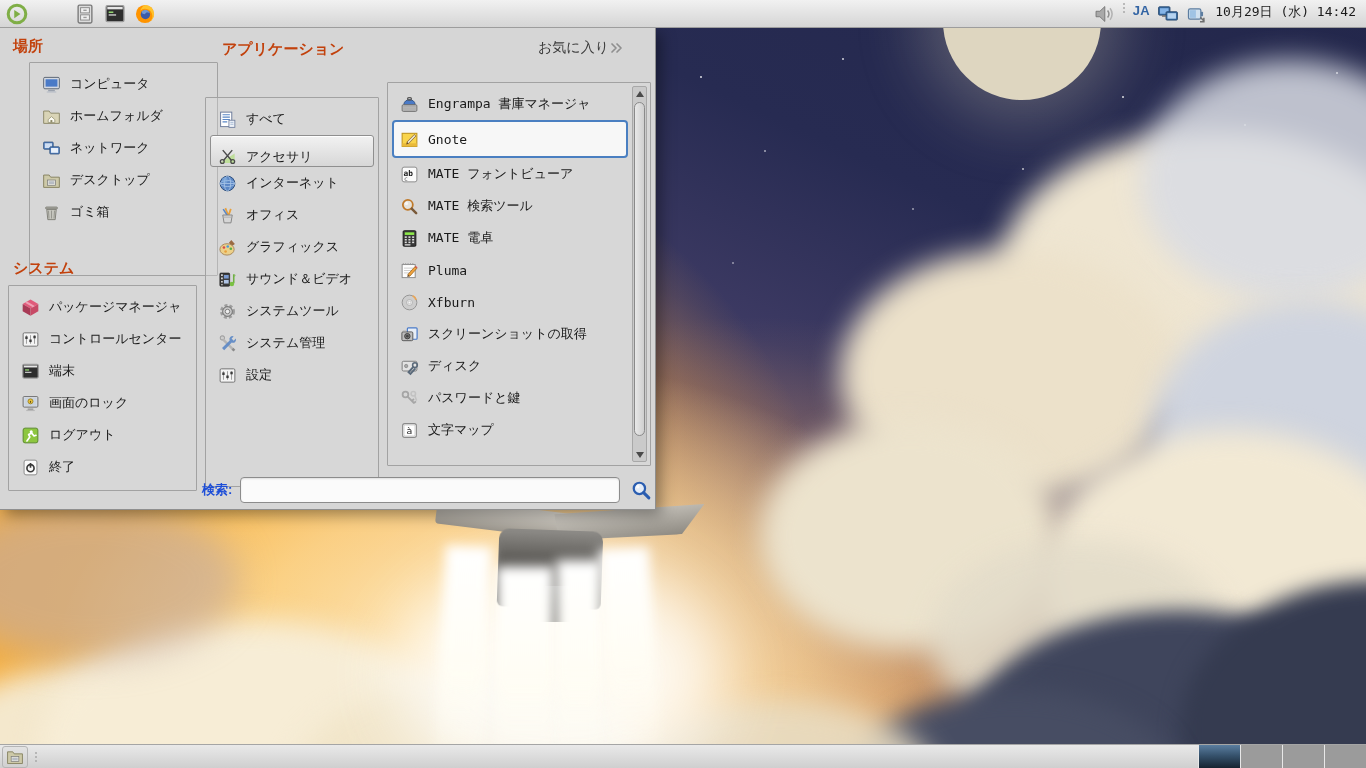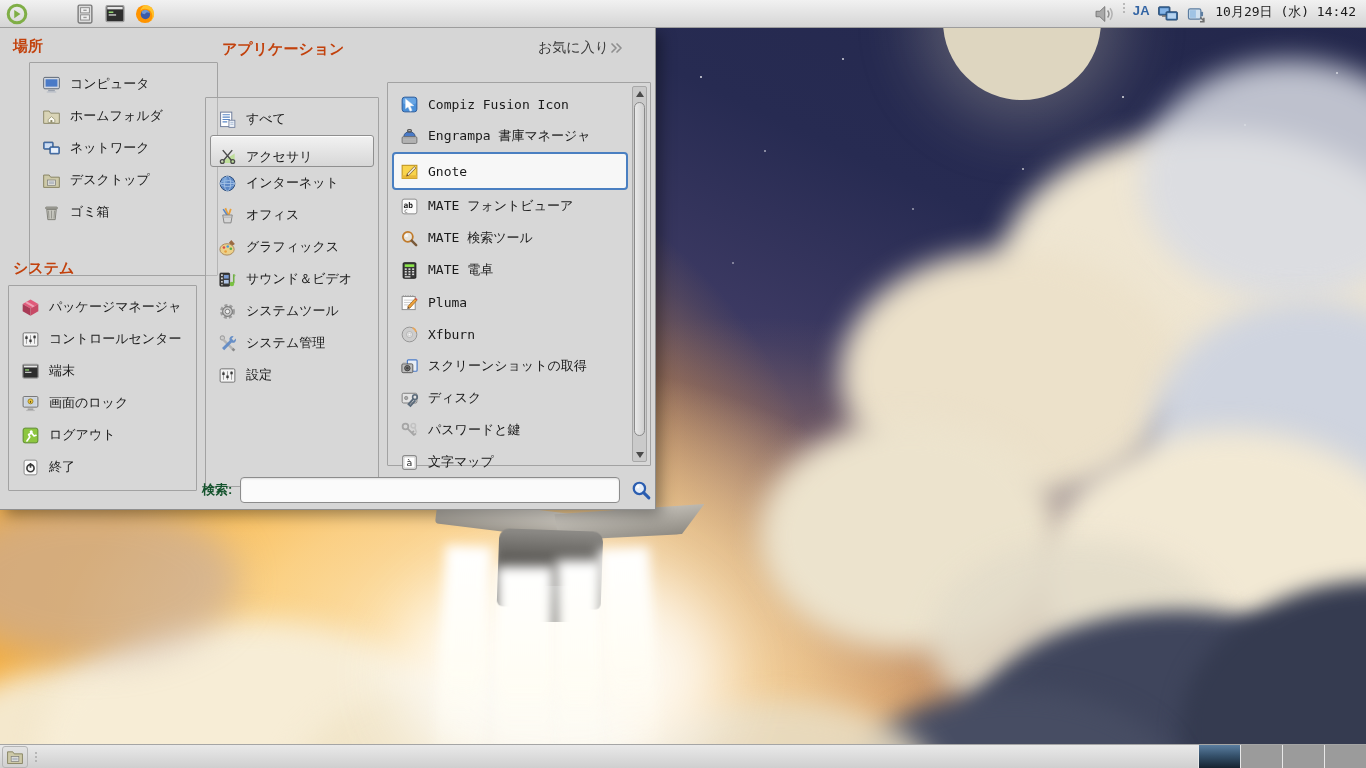--- a/index.html
+++ b/index.html
@@ -94,21 +94,21 @@
   
   .sb { position:absolute; top:3px; right:3px; bottom:3px; width:15px; background:#cacaca; border:1px solid #a8a8a8; border-radius:2px; }
   .sb-btn { position:absolute; left:0; width:13px; height:13px; display:flex; align-items:center; justify-content:center; }
   .sb-up { top:0; } .sb-down { bottom:0; }
   .tri-up { width:0; height:0; border-left:4px solid transparent; border-right:4px solid transparent; border-bottom:6px solid #4a4a4a; }
   .tri-down { width:0; height:0; border-left:4px solid transparent; border-right:4px solid transparent; border-top:6px solid #4a4a4a; }
   .sb-thumb { position:absolute; left:1px; top:15px; width:11px; height:334px; background:linear-gradient(90deg,#e8e8e8,#cfcfcf); border:1px solid #8a8a8a; border-radius:6px; }
 
   
   .search-row { position:absolute; left:202px; top:447px; width:452px; height:30px; display:flex; align-items:center; gap:8px; }
-  .search-label { font-size:13px; font-weight:bold; color:#14532d; }
+  .search-label { font-size:13px; font-weight:bold; color:#1d4ed8; }
   .search-input { flex:1; height:26px; border:1px solid #8c8c8c; border-radius:4px; background:#fbfbfb; padding:0 8px; font-size:13px; outline:none; box-shadow:inset 0 1px 2px rgba(0,0,0,.12); }
   .search-btn { width:26px; height:26px; background:none; border:none; display:flex; align-items:center; justify-content:center; }
   .search-btn svg { width:21px; height:21px; }
 
   .hidden-defs { position:absolute; width:0; height:0; overflow:hidden; }
 </style>
 </head>
 <body>
 
 <svg class="hidden-defs" xmlns="http://www.w3.org/2000/svg">
@@ -571,26 +571,20 @@
       </div>
     <div class="mi">
         <svg>
           <use href="#sy-sliders"></use>
         </svg>
         <span class="lbl">設定</span>
       </div>
   </div>
 
   <div class="box apps-list" style="left:387px;top:54px;width:264px;height:384px;padding-right:22px;">
-    <div class="mi">
-        <svg>
-          <use href="#sy-compiz"></use>
-        </svg>
-        <span class="lbl">Compiz Fusion Icon</span>
-      </div>
     <div class="mi">
         <svg>
           <use href="#sy-archive"></use>
         </svg>
         <span class="lbl">Engrampa 書庫マネージャ</span>
       </div>
     <div class="mi app-selected">
         <svg>
           <use href="#sy-gnote"></use>
         </svg>

